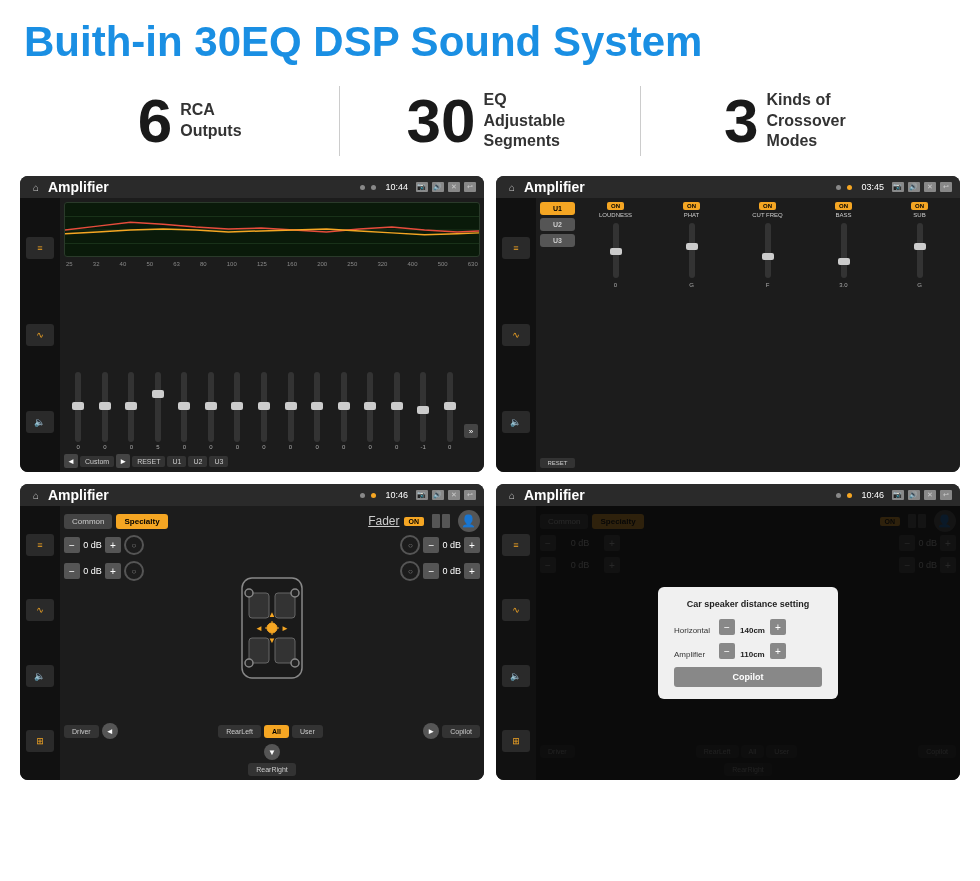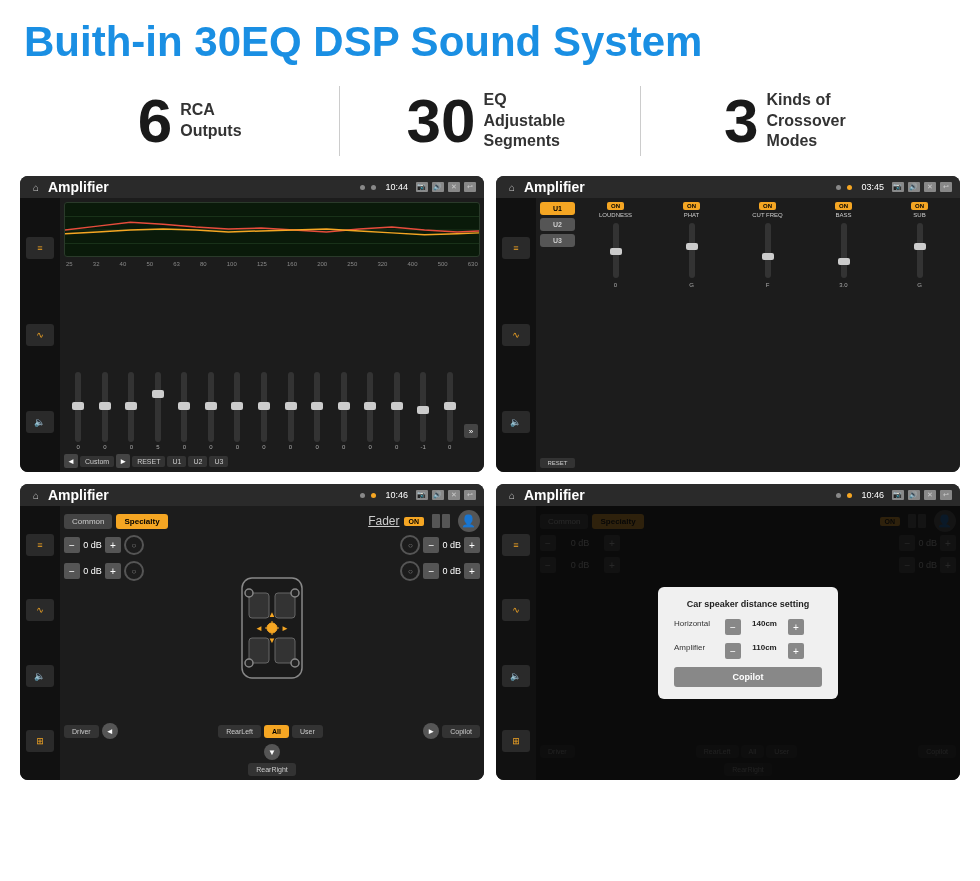--- a/index.html
+++ b/index.html
@@ -513,22 +513,21 @@
     }
     .modal-title {
       font-size: 9px;
       font-weight: 700;
       color: #222;
       text-align: center;
       margin-bottom: 10px;
     }
     .modal-row {
       display: flex;
-      align-items: flex-start;
-      gap: 6px;
+      align-items: flex-end;
       margin-bottom: 8px;
     }
     .modal-label {
       font-size: 8px;
       color: #333;
       width: 45px;
     }
     .modal-minus {
       width: 16px;
       height: 16px;

